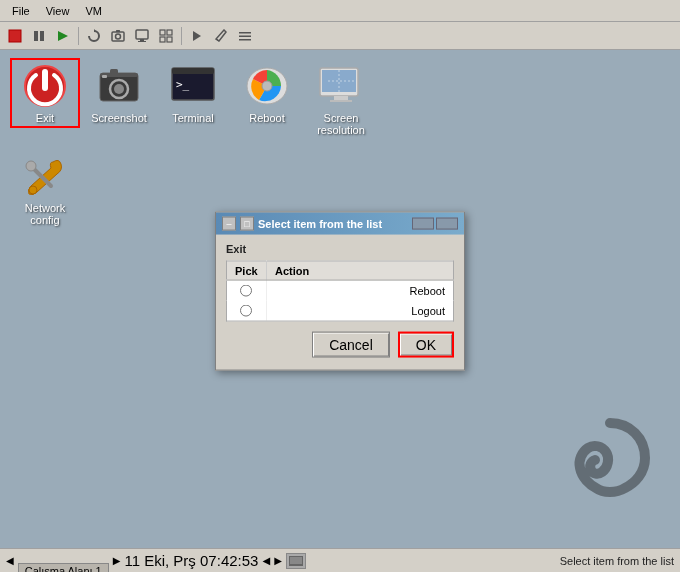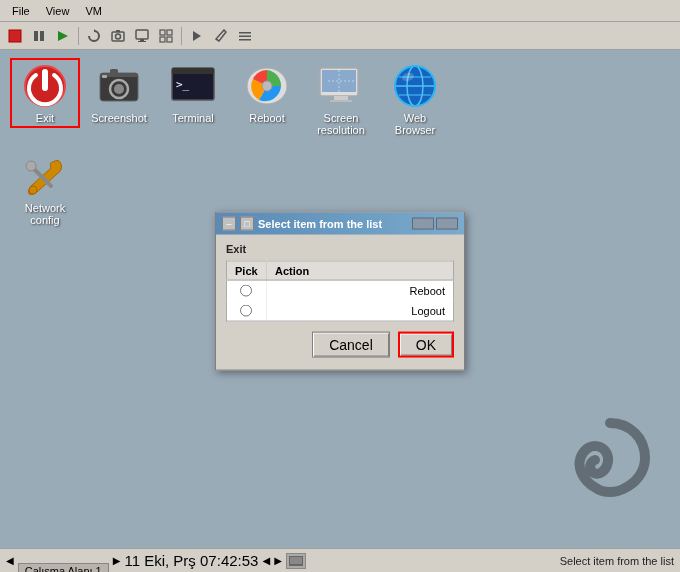--- a/index.html
+++ b/index.html
@@ -438,36 +438,20 @@
           <rect x="4" y="6" width="34" height="22" fill="#89aacc"></rect>
           <rect x="16" y="32" width="14" height="4" fill="#ccc"></rect>
           <rect x="12" y="36" width="22" height="2" fill="#bbb"></rect>
           <line x1="10" y1="17" x2="36" y2="17" stroke="white" stroke-width="0.5" stroke-dasharray="2,2"></line>
           <line x1="21" y1="6" x2="21" y2="28" stroke="white" stroke-width="0.5" stroke-dasharray="2,2"></line>
         </svg>
       </div>
       <span class="icon-label">Screen resolution</span>
     </div>
 
-    <div class="desktop-icon">
-      <div class="icon-img">
-        <svg width="46" height="46" viewBox="0 0 46 46">
-          <circle cx="23" cy="23" r="20" fill="#1565c0"></circle>
-          <circle cx="23" cy="23" r="20" fill="none" stroke="#4fc3f7" stroke-width="1"></circle>
-          <ellipse cx="23" cy="23" rx="8" ry="20" fill="none" stroke="#4fc3f7" stroke-width="1.5"></ellipse>
-          <line x1="3" y1="23" x2="43" y2="23" stroke="#4fc3f7" stroke-width="1.5"></line>
-          <line x1="7" y1="14" x2="39" y2="14" stroke="#4fc3f7" stroke-width="1"></line>
-          <line x1="7" y1="32" x2="39" y2="32" stroke="#4fc3f7" stroke-width="1"></line>
-          <circle cx="23" cy="23" r="20" fill="none" stroke="#29b6f6" stroke-width="2"></circle>
-
-          <ellipse cx="16" cy="14" rx="6" ry="4" fill="rgba(255,255,255,0.2)" transform="rotate(-20,16,14)"></ellipse>
-        </svg>
-      </div>
-      <span class="icon-label">Web Browser</span>
-    </div>
   </div>
 
   <div class="desktop-icons-col">
     <div class="desktop-icon">
       <div class="icon-img">
         <svg width="44" height="44" viewBox="0 0 44 44">
 
           <path d="M30,8 Q36,4 38,10 Q40,16 34,20 L14,38 Q10,42 6,40 Q4,36 8,32 L28,14 Q26,8 30,8 Z" fill="#cc8800" stroke="#aa6600" stroke-width="1"></path>
           <circle cx="10" cy="36" r="4" fill="#cc8800" stroke="#aa6600" stroke-width="1"></circle>
 

